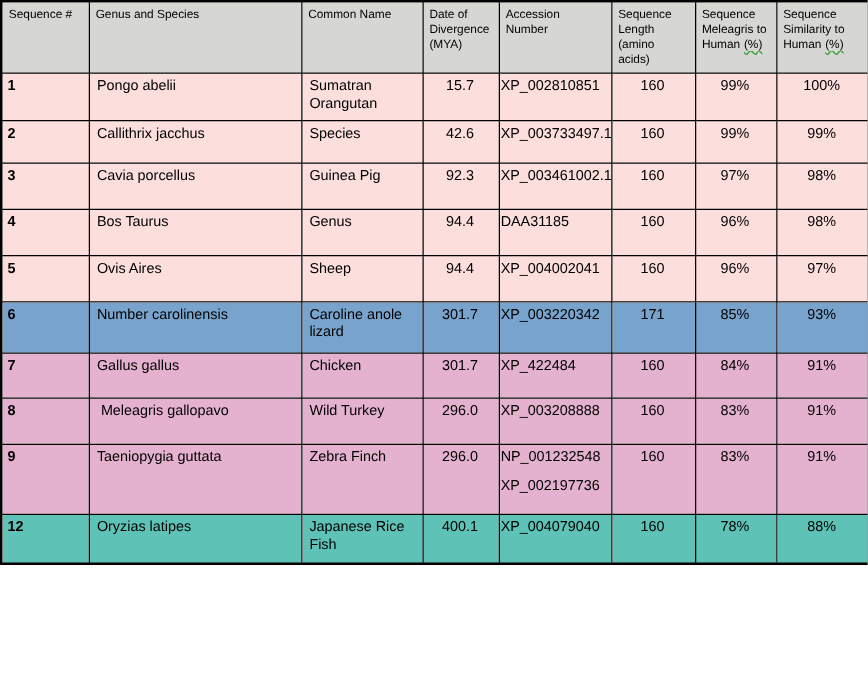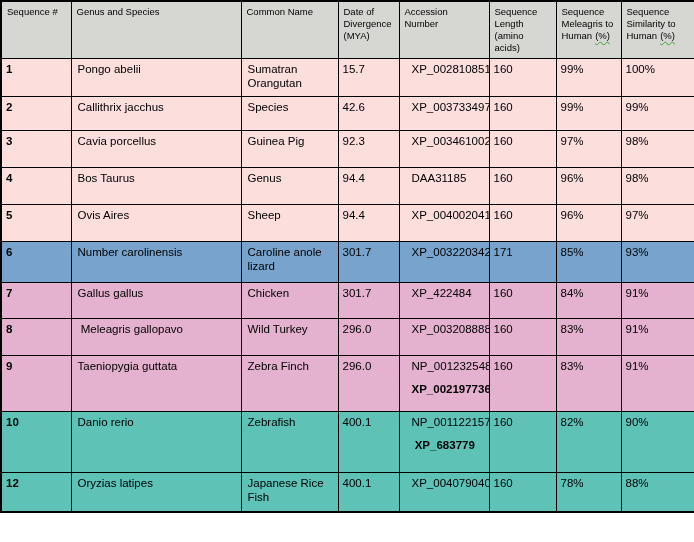--- a/index.html
+++ b/index.html
@@ -42,23 +42,23 @@
     font-size:11.5px;
     line-height:1.3;
   }
   tr[data-group="pink"]  td{background:var(--group-pink);}
   tr[data-group="blue"]  td{background:var(--group-blue);}
   tr[data-group="mauve"] td{background:var(--group-mauve);}
   tr[data-group="teal"]  td{background:var(--group-teal);}
   td.c-seq{font-weight:bold;padding-left:4px;}
   td.c-genus{white-space:pre-wrap;padding-left:6px;}
   td.c-common{padding-left:6px;}
-  td.c-num{text-align:left;padding-right:5px;}
-  td.c-acc{white-space:pre-wrap;padding-left:12px;}
-  .acc-line2{margin-top:9px;font-weight:bold;}
+  td.c-num{text-align:center;padding-right:5px;}
+  td.c-acc{white-space:pre-wrap;padding-left:1px;}
+  .acc-line2{margin-top:9px;}
   .acc-line2:empty{display:none;}
   .pct-suffix{
     margin-left:3px;
     text-decoration:underline wavy var(--grammar-green);
     text-decoration-thickness:1px;
     text-underline-offset:2px;
   }
   .pct-suffix:empty{display:none;}
   
   tr.hdr{height:41px;}
@@ -177,30 +177,20 @@
     <tr class="r8" data-group="mauve">
       <td class="c-seq">9</td>
       <td class="c-genus">Taeniopygia guttata</td>
       <td class="c-common">Zebra Finch</td>
       <td class="c-num">296.0</td>
       <td class="c-acc"><div>NP_001232548</div><div class="acc-line2">XP_002197736</div></td>
       <td class="c-num">160</td>
       <td class="c-num">83%</td>
       <td class="c-num">91%</td>
     </tr>
-    <tr class="r9" data-group="teal">
-      <td class="c-seq">10</td>
-      <td class="c-genus">Danio rerio</td>
-      <td class="c-common">Zebrafish</td>
-      <td class="c-num">400.1</td>
-      <td class="c-acc"><div>NP_001122157</div><div class="acc-line2"> XP_683779</div></td>
-      <td class="c-num">160</td>
-      <td class="c-num">82%</td>
-      <td class="c-num">90%</td>
-    </tr>
     <tr class="r11" data-group="teal">
       <td class="c-seq">12</td>
       <td class="c-genus">Oryzias latipes</td>
       <td class="c-common">Japanese Rice Fish</td>
       <td class="c-num">400.1</td>
       <td class="c-acc"><div>XP_004079040</div></td>
       <td class="c-num">160</td>
       <td class="c-num">78%</td>
       <td class="c-num">88%</td>
     </tr>

